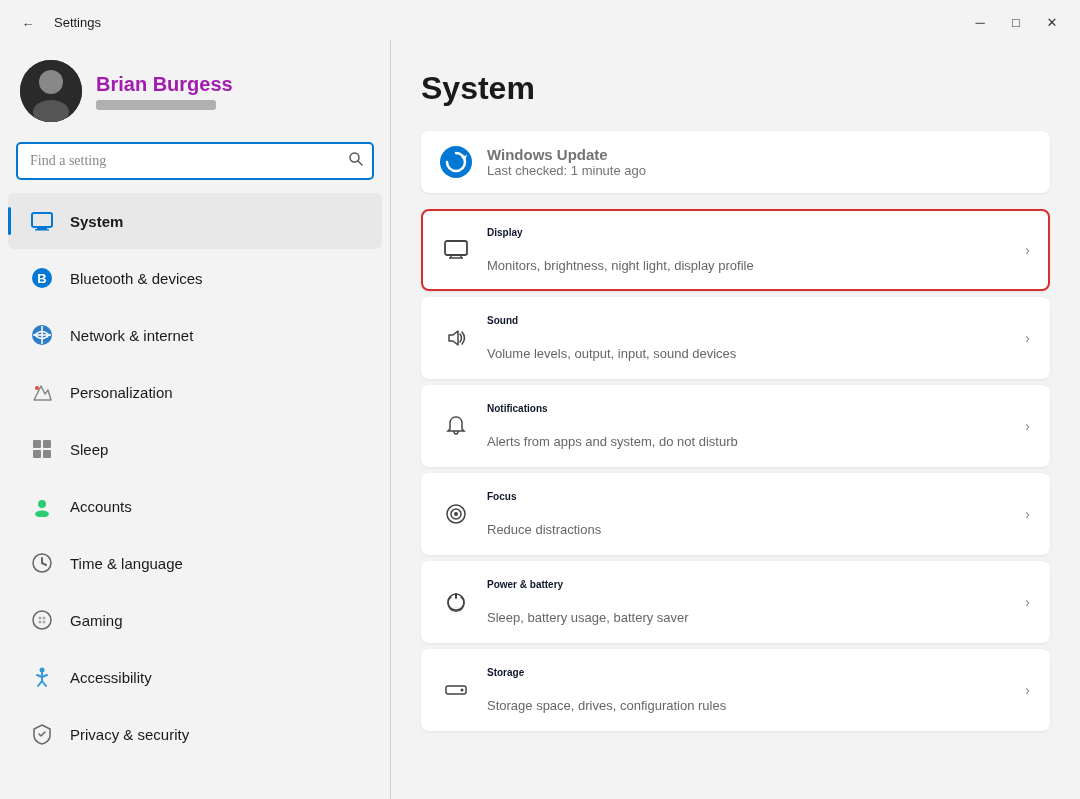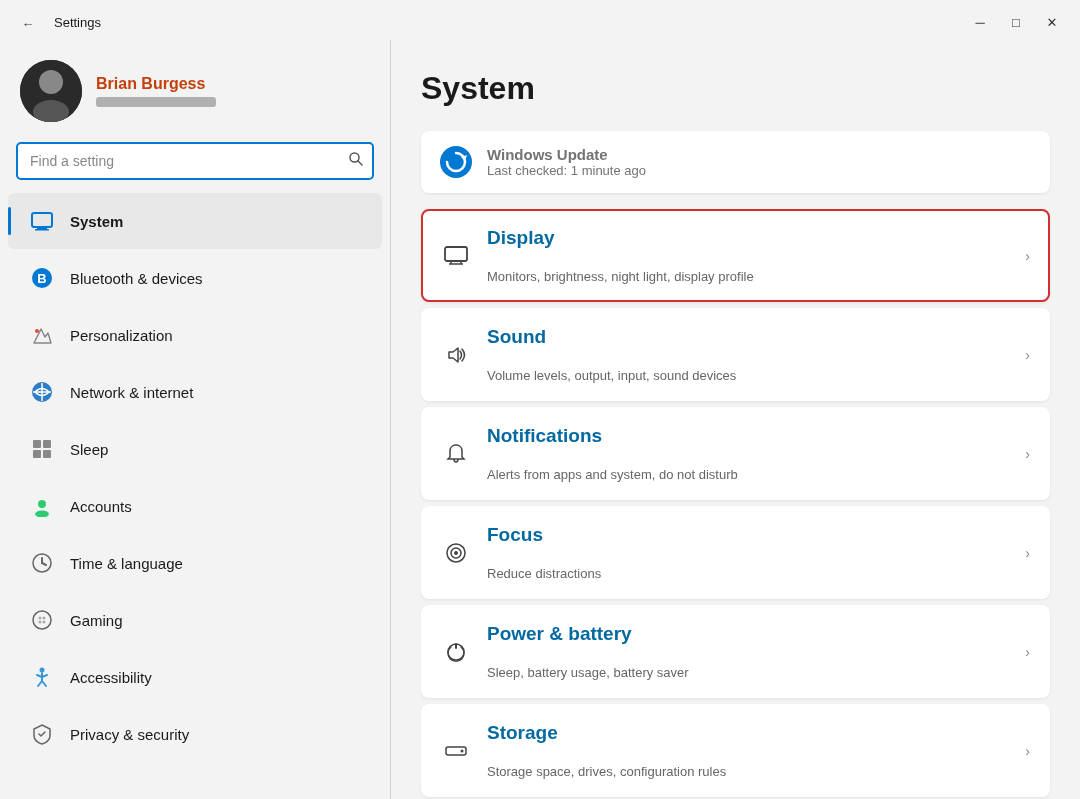--- a/index.html
+++ b/index.html
@@ -86,23 +86,23 @@
       align-items: center;
       justify-content: center;
     }
     .avatar svg { width: 62px; height: 62px; }
     .user-info {
       display: flex;
       flex-direction: column;
       gap: 4px;
     }
     .user-name {
-      font-size: 16px;
+      font-size: 20px;
       font-weight: 600;
-      color: #c2410c;
+      color: #a21caf;
     }
     .user-email-bar {
       width: 120px;
       height: 10px;
       background: #b0b0b0;
       border-radius: 3px;
     }
 
     
     .search-container {
@@ -112,20 +112,21 @@
     .search-input {
       width: 100%;
       height: 38px;
       border: 2px solid #0078d4;
       border-radius: 5px;
       padding: 0 36px 0 12px;
       font-size: 14px;
       background: white;
       outline: none;
       color: #1a1a1a;
+      font-family: Liberation Serif, serif;
     }
     .search-input::placeholder { color: #888; }
     .search-icon-wrap {
       position: absolute;
       right: 10px;
       top: 50%;
       transform: translateY(-50%);
       color: #555;
       pointer-events: none;
     }
@@ -239,23 +240,23 @@
       width: 30px;
       height: 30px;
       display: flex;
       align-items: center;
       justify-content: center;
       flex-shrink: 0;
       color: #444;
     }
     .setting-text { flex: 1; }
     .setting-title {
-      font-size: 19px;
+      font-size: 10px;
       font-weight: 600;
-      color: #0369a1;
+      color: #0f172a;
     }
     .setting-subtitle {
       font-size: 13px;
       color: #666;
       margin-top: 20px;
     }
     .chevron {
       color: #888;
       font-size: 14px;
     }
@@ -338,37 +339,37 @@
             <circle cx="11" cy="11" r="10" fill="#0078d4"></circle>
             <text x="11" y="16" text-anchor="middle" font-size="13" fill="white" font-weight="bold">B</text>
           </svg>
         </div>
         <span class="nav-label">Bluetooth &amp; devices</span>
       </div>
 
       <div class="nav-item">
         <div class="nav-icon">
           <svg width="22" height="22" viewBox="0 0 22 22" fill="none">
-            <path d="M3 19 L10 5 L14 13 L17 9 L20 19 Z" stroke="#888" stroke-width="1.5" fill="none" stroke-linejoin="round"></path>
-            <circle cx="6" cy="7" r="2" fill="#e74c3c"></circle>
-          </svg>
-        </div>
-        <span class="nav-label">Personalization</span>
-      </div>
-
-      <div class="nav-item">
-        <div class="nav-icon">
-          <svg width="22" height="22" viewBox="0 0 22 22" fill="none">
             <circle cx="11" cy="11" r="10" fill="#2d7dc8"></circle>
             <path d="M4 11 Q11 4 18 11 Q11 18 4 11" stroke="white" stroke-width="1.5" fill="none"></path>
             <line x1="11" y1="2" x2="11" y2="20" stroke="white" stroke-width="1.5"></line>
             <line x1="2" y1="11" x2="20" y2="11" stroke="white" stroke-width="1.5"></line>
           </svg>
         </div>
         <span class="nav-label">Network &amp; internet</span>
+      </div>
+
+      <div class="nav-item">
+        <div class="nav-icon">
+          <svg width="22" height="22" viewBox="0 0 22 22" fill="none">
+            <path d="M3 19 L10 5 L14 13 L17 9 L20 19 Z" stroke="#888" stroke-width="1.5" fill="none" stroke-linejoin="round"></path>
+            <circle cx="6" cy="7" r="2" fill="#e74c3c"></circle>
+          </svg>
+        </div>
+        <span class="nav-label">Personalization</span>
       </div>
 
       <div class="nav-item">
         <div class="nav-icon">
           <svg width="22" height="22" viewBox="0 0 22 22" fill="none">
             <rect x="2" y="2" width="8" height="8" rx="1" fill="#888"></rect>
             <rect x="12" y="2" width="8" height="8" rx="1" fill="#888"></rect>
             <rect x="2" y="12" width="8" height="8" rx="1" fill="#888"></rect>
             <rect x="12" y="12" width="8" height="8" rx="1" fill="#888"></rect>
           </svg>

